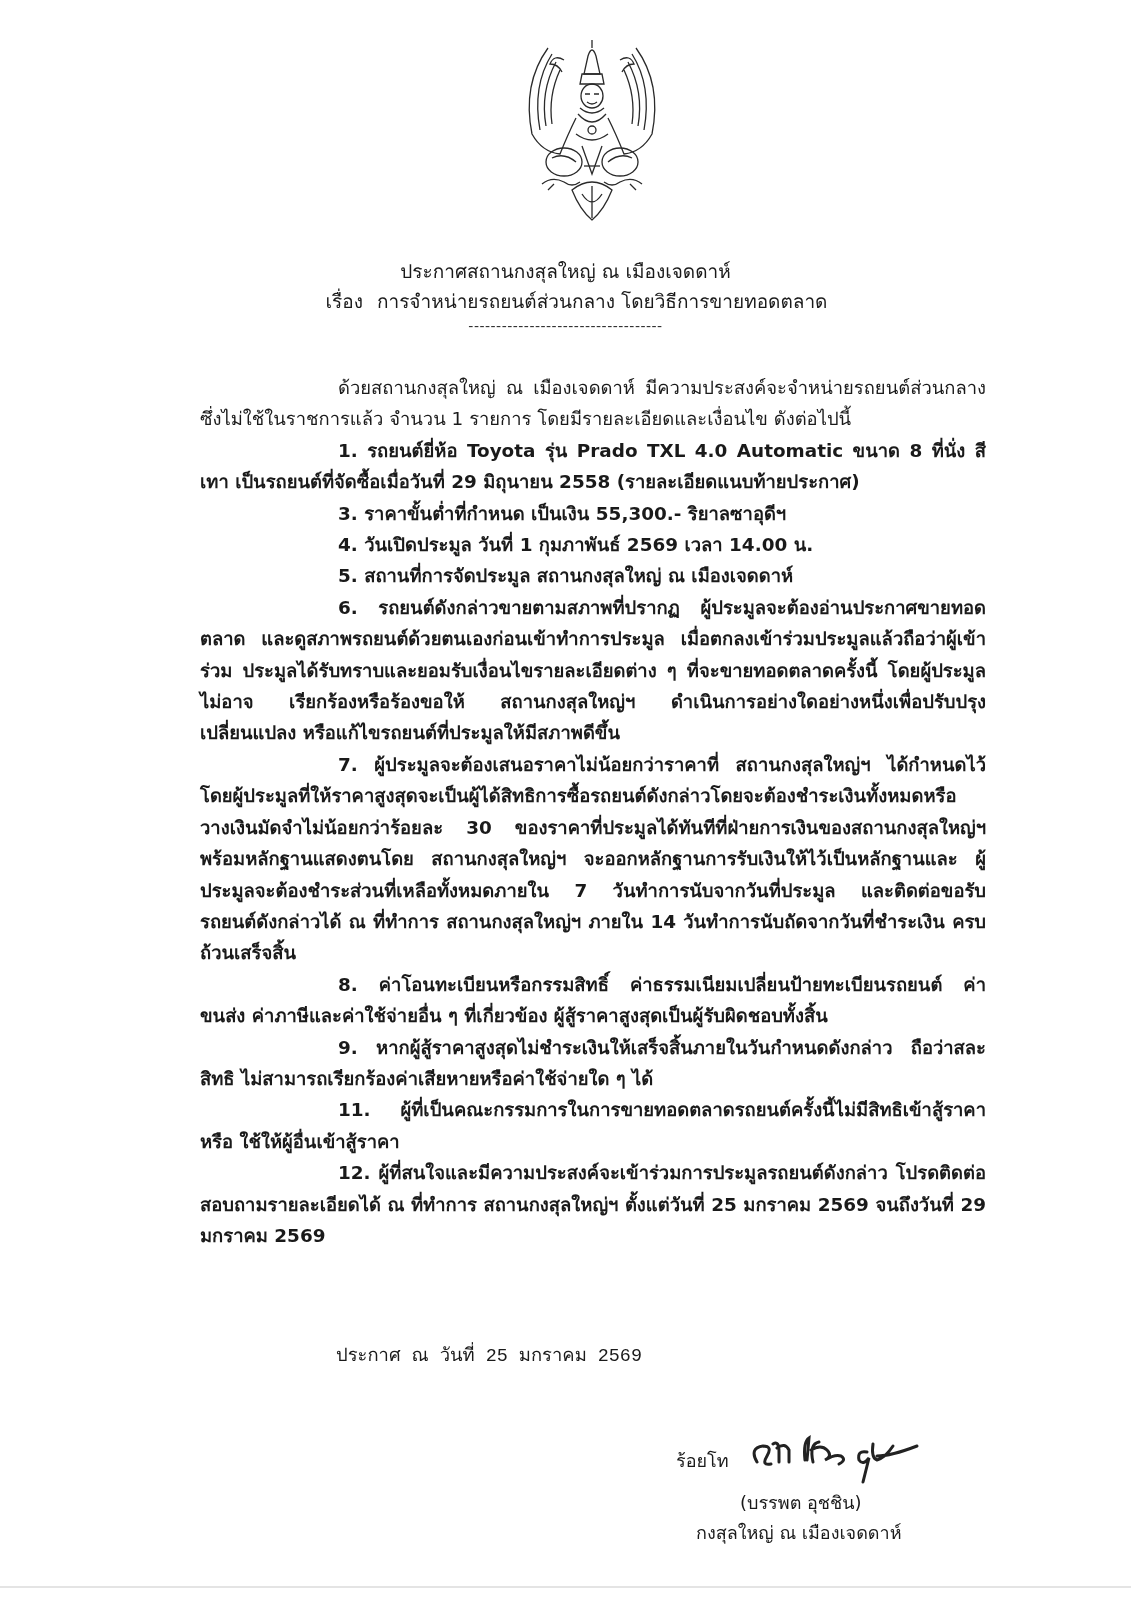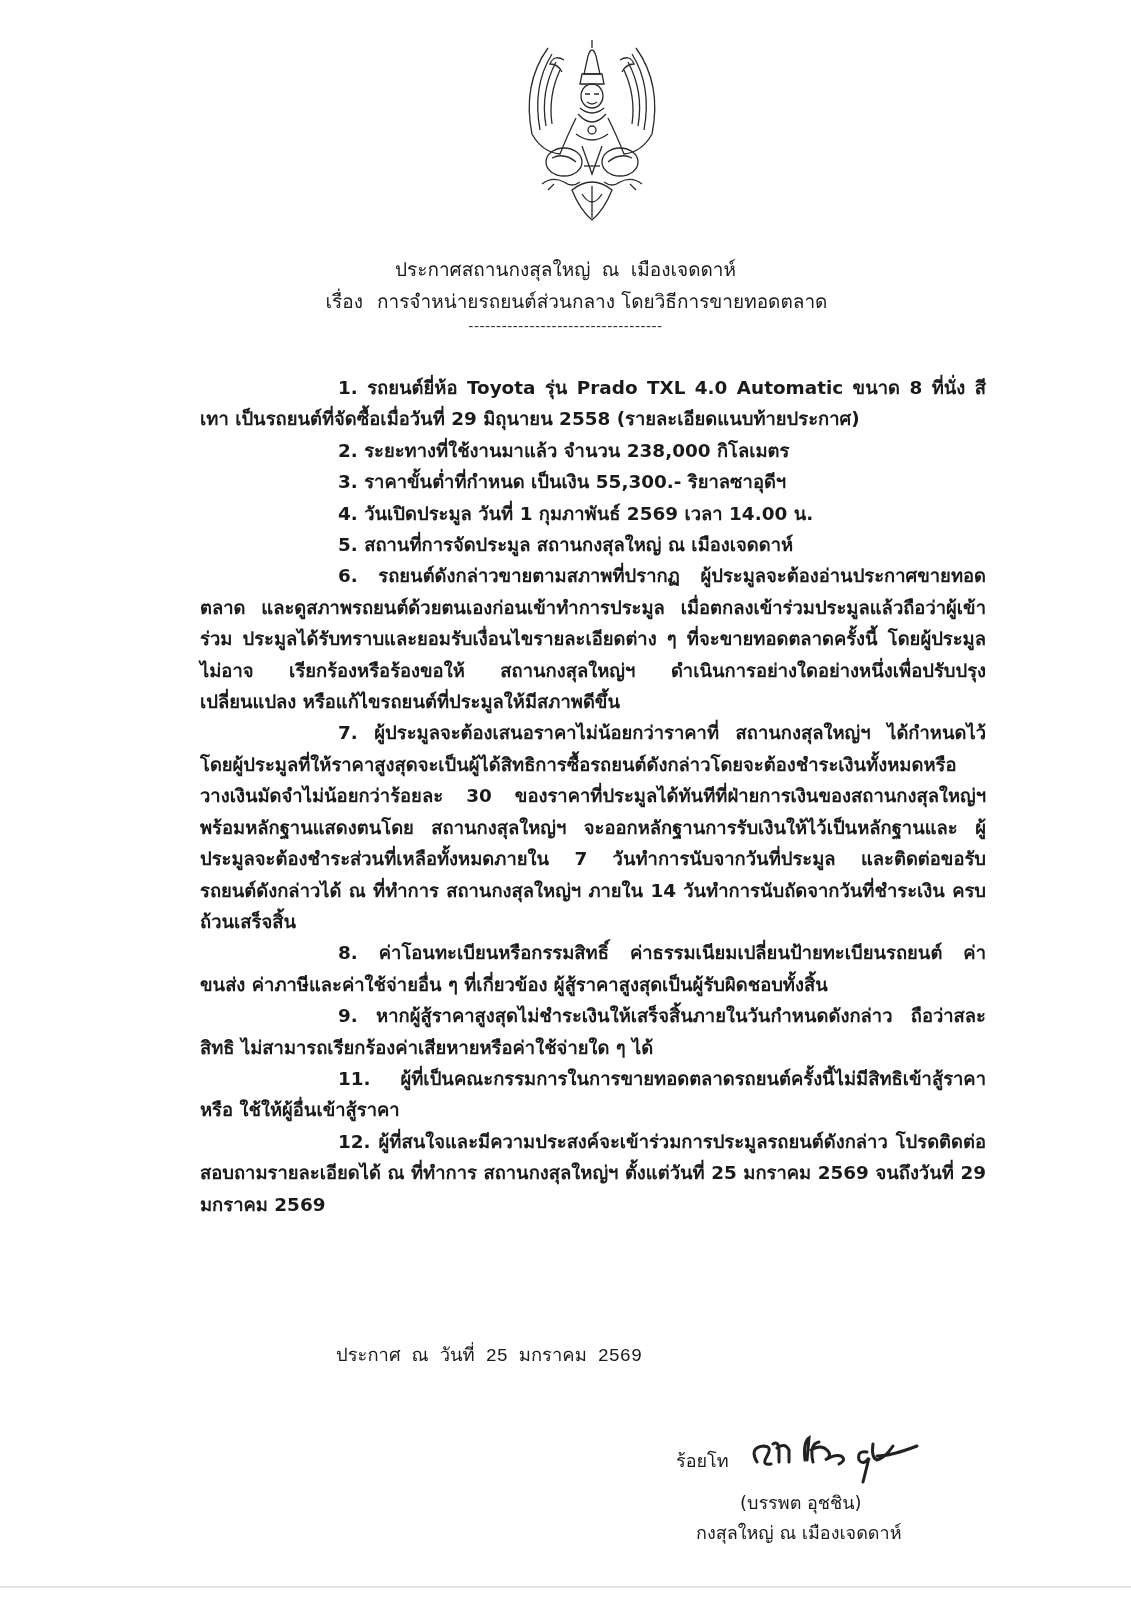--- a/index.html
+++ b/index.html
@@ -3,21 +3,21 @@
   <meta charset="utf-8">
   <style>
     html, body { margin: 0; padding: 0; background: #ffffff; }
     body {
       width: 1131px; height: 1600px; position: relative; overflow: hidden;
       font-family: "DejaVu Sans", "Liberation Sans", sans-serif;
       color: #1a1a1a;
     }
     .emblem { position: absolute; left: 512px; top: 34px; width: 160px; height: 192px; }
     .heading { position: absolute; left: 0; width: 1131px; text-align: center; font-size: 19px; line-height: 30px; }
-    .heading .line1 { position: absolute; top: 256px; left: 0; width: 1131px; font-family: Liberation Mono, monospace; }
+    .heading .line1 { position: absolute; top: 256px; left: 0; width: 1131px; }
     .heading .line2 { position: absolute; top: 286px; left: 11px; width: 1131px; }
     .heading .line2 .k { margin-right: 14px; }
     .sep { position: absolute; top: 318px; left: 0; width: 1131px; text-align: center; font-size: 14px; letter-spacing: 0.5px; color: #333; }
     .body-text {
       position: absolute; left: 200px; top: 372px; width: 786px;
       font-size: 18.4px; line-height: 31.4px; text-align: justify;
     }
     .body-text p { margin: 0; text-indent: 138px; }
     .body-text p.item { text-indent: 138px; font-weight: bold; }
     .announce { position: absolute; left: 336px; top: 1340px; font-size: 18.4px; font-family: Liberation Mono, monospace; }
@@ -68,22 +68,22 @@
 
 <div class="heading">
   <div class="line1">ประกาศสถานกงสุลใหญ่ ณ เมืองเจดดาห์</div>
   <div class="line2">
     <span class="k">เรื่อง</span><span>การจำหน่ายรถยนต์ส่วนกลาง โดยวิธีการขายทอดตลาด</span>
   </div>
 </div>
 <div class="sep">-----------------------------------</div>
 
 <div class="body-text">
+  <p>ด้วยสถานกงสุลใหญ่ ณ เมืองเจดดาห์ มีความประสงค์จะจำหน่ายรถยนต์ส่วนกลาง ซึ่งไม่ใช้ในราชการแล้ว จำนวน 1 รายการ โดยมีรายละเอียดและเงื่อนไข ดังต่อไปนี้</p>
   <p class="item">1. รถยนต์ยี่ห้อ Toyota รุ่น Prado TXL 4.0 Automatic ขนาด 8 ที่นั่ง สี เทา เป็นรถยนต์ที่จัดซื้อเมื่อวันที่ 29 มิถุนายน 2558 (รายละเอียดแนบท้ายประกาศ)</p>
-  <p class="item">2. ระยะทางที่ใช้งานมาแล้ว จำนวน 238,000 กิโลเมตร</p>
   <p class="item">3. ราคาขั้นต่ำที่กำหนด เป็นเงิน 55,300.- ริยาลซาอุดีฯ</p>
   <p class="item">4. วันเปิดประมูล วันที่ 1 กุมภาพันธ์ 2569 เวลา 14.00 น.</p>
   <p class="item">5. สถานที่การจัดประมูล สถานกงสุลใหญ่ ณ เมืองเจดดาห์</p>
   <p class="item">6. รถยนต์ดังกล่าวขายตามสภาพที่ปรากฏ ผู้ประมูลจะต้องอ่านประกาศขายทอดตลาด และดูสภาพรถยนต์ด้วยตนเองก่อนเข้าทำการประมูล เมื่อตกลงเข้าร่วมประมูลแล้วถือว่าผู้เข้าร่วม ประมูลได้รับทราบและยอมรับเงื่อนไขรายละเอียดต่าง ๆ ที่จะขายทอดตลาดครั้งนี้ โดยผู้ประมูลไม่อาจ เรียกร้องหรือร้องขอให้ สถานกงสุลใหญ่ฯ ดำเนินการอย่างใดอย่างหนึ่งเพื่อปรับปรุง เปลี่ยนแปลง หรือแก้ไขรถยนต์ที่ประมูลให้มีสภาพดีขึ้น</p>
   <p class="item">7. ผู้ประมูลจะต้องเสนอราคาไม่น้อยกว่าราคาที่ สถานกงสุลใหญ่ฯ ได้กำหนดไว้ โดยผู้ประมูลที่ให้ราคาสูงสุดจะเป็นผู้ได้สิทธิการซื้อรถยนต์ดังกล่าวโดยจะต้องชำระเงินทั้งหมดหรือ วางเงินมัดจำไม่น้อยกว่าร้อยละ 30 ของราคาที่ประมูลได้ทันทีที่ฝ่ายการเงินของสถานกงสุลใหญ่ฯ พร้อมหลักฐานแสดงตนโดย สถานกงสุลใหญ่ฯ จะออกหลักฐานการรับเงินให้ไว้เป็นหลักฐานและ ผู้ประมูลจะต้องชำระส่วนที่เหลือทั้งหมดภายใน 7 วันทำการนับจากวันที่ประมูล และติดต่อขอรับ รถยนต์ดังกล่าวได้ ณ ที่ทำการ สถานกงสุลใหญ่ฯ ภายใน 14 วันทำการนับถัดจากวันที่ชำระเงิน ครบถ้วนเสร็จสิ้น</p>
   <p class="item">8. ค่าโอนทะเบียนหรือกรรมสิทธิ์ ค่าธรรมเนียมเปลี่ยนป้ายทะเบียนรถยนต์ ค่าขนส่ง ค่าภาษีและค่าใช้จ่ายอื่น ๆ ที่เกี่ยวข้อง ผู้สู้ราคาสูงสุดเป็นผู้รับผิดชอบทั้งสิ้น</p>
   <p class="item">9. หากผู้สู้ราคาสูงสุดไม่ชำระเงินให้เสร็จสิ้นภายในวันกำหนดดังกล่าว ถือว่าสละสิทธิ ไม่สามารถเรียกร้องค่าเสียหายหรือค่าใช้จ่ายใด ๆ ได้</p>
   <p class="item">11. ผู้ที่เป็นคณะกรรมการในการขายทอดตลาดรถยนต์ครั้งนี้ไม่มีสิทธิเข้าสู้ราคาหรือ ใช้ให้ผู้อื่นเข้าสู้ราคา</p>
   <p class="item">12. ผู้ที่สนใจและมีความประสงค์จะเข้าร่วมการประมูลรถยนต์ดังกล่าว โปรดติดต่อ สอบถามรายละเอียดได้ ณ ที่ทำการ สถานกงสุลใหญ่ฯ ตั้งแต่วันที่ 25 มกราคม 2569 จนถึงวันที่ 29 มกราคม 2569</p>
 </div>

